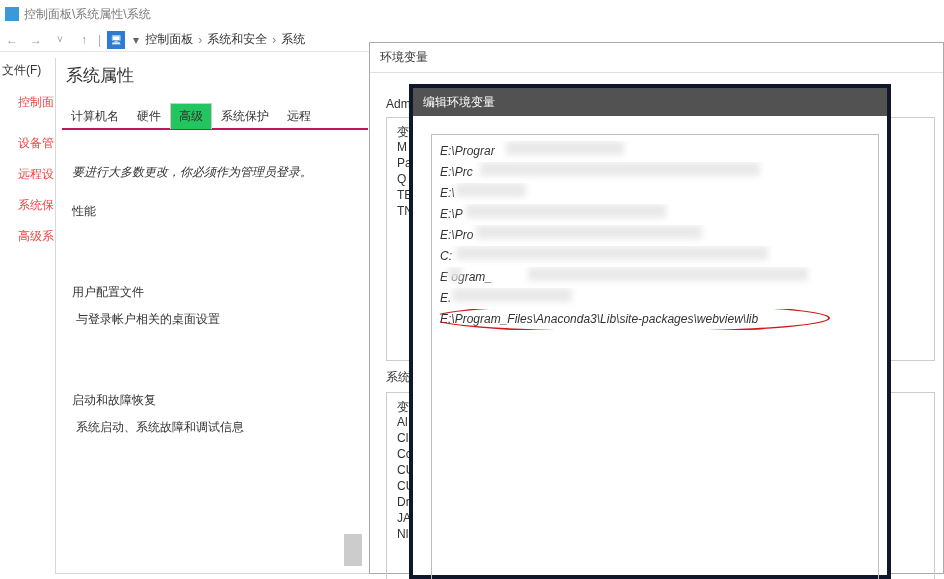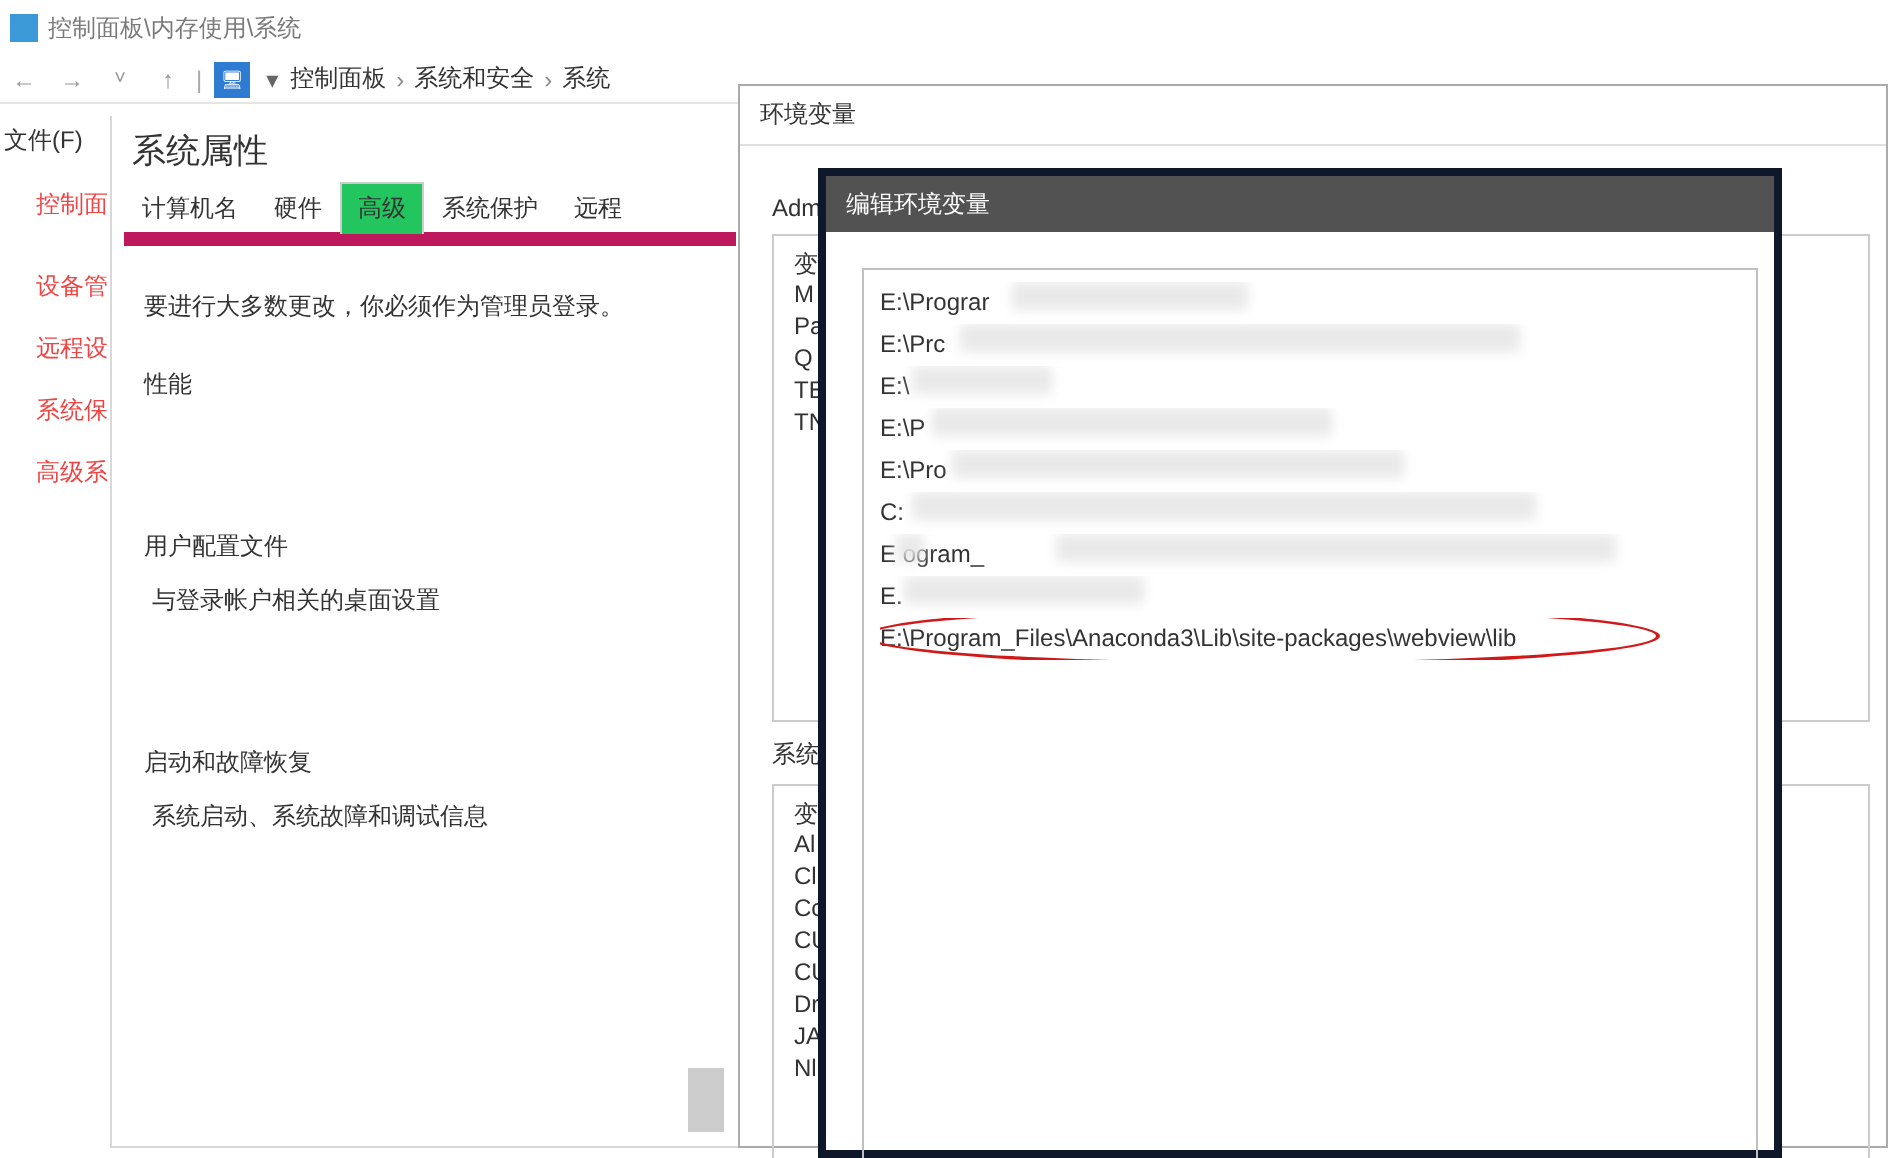--- a/index.html
+++ b/index.html
@@ -17,21 +17,21 @@
     .addr-seg { color: #333; padding: 0 2px; }
     .addr-chev { color: #888; margin: 0 3px; }
     
     .menu-bar { position: absolute; top: 62px; left: 2px; font-size: 12px; color: #333; }
     
     .left-col { position: absolute; top: 94px; left: 18px; width: 50px; }
     .left-item { color: #ef4444; font-size: 12px; margin-bottom: 14px; white-space: nowrap; overflow: hidden; }
     
     .props-dialog { position: absolute; top: 58px; left: 55px; width: 320px; height: 516px; background: #fff; border: 1px solid #d8d8d8; border-top: none; }
     .props-title { height: 28px; padding: 6px 10px; color: #333; font-size: 17px; }
-    .props-tabs { display: flex; border-bottom: 7px solid #be185d; margin: 4px 6px; }
+    .props-tabs { display: flex; border-bottom: 2px solid #be185d; margin: 16px 6px; }
     .props-tab { padding: 4px 8px; font-size: 12px; color: #333; border: 1px solid transparent; border-bottom: none; position: relative; top: 1px; }
     .props-tab.active { border-color: #ccc; background: #22c55e; }
     .props-body { padding: 18px 16px 0 16px; font-size: 12px; color: #333; }
     .props-sect { margin-bottom: 64px; }
     .props-sect-title { margin-bottom: 10px; }
     .props-sect-sub { color: #333; padding-left: 4px; }
     
     .env-dialog { position: absolute; top: 42px; left: 369px; width: 575px; height: 532px; background: #fff; border: 1px solid #aaa; }
     .env-title-bar { height: 30px; background: #fff; border-bottom: 1px solid #e0e0e0; padding: 6px 10px; font-size: 12px; color: #333; }
     .env-body { padding: 16px 8px 0 16px; }
@@ -40,33 +40,33 @@
     .env-box .row { height: 16px; white-space: nowrap; overflow: hidden; }
     .env-h1 { height: 244px; }
     .env-h2 { height: 194px; }
     
     .scroll-thumb { position: absolute; left: 344px; top: 534px; width: 18px; height: 32px; background: #ccc; }
     
     .edit-dialog { position: absolute; top: 84px; left: 409px; width: 482px; height: 495px; background: #fff; border: 4px solid #0f172a; z-index: 10; }
     .edit-title-bar { height: 28px; background: #525252; color: #fff; padding: 5px 10px; font-size: 12px; display: flex; align-items: center; }
     .edit-body { padding: 18px 8px 0 18px; }
     .edit-list { border: 1px solid #bfbfbf; height: 450px; padding: 6px 8px; font-size: 12px; color: #333; position: relative; }
-    .edit-list .row { height: 21px; line-height: 21px; white-space: nowrap; overflow: hidden; position: relative; }
+    .edit-list .row { height: 21px; line-height: 21px; white-space: nowrap; overflow: hidden; position: relative; font-style: italic; }
     
     .blur { position: absolute; background: #e6e6e6; height: 14px; border-radius: 1px; filter: blur(3px); opacity: 0.88; }
     
     .highlight-line { position: relative; }
     .red-circle { position: absolute; left: -8px; top: -6px; width: 398px; height: 30px; border: 2.5px solid #d21919; border-radius: 50%/50%; pointer-events: none; }
   </style>
 </head>
 <body>
 
 <div class="window-title">
   <span class="window-icon"></span>
-  <span class="window-title-text">控制面板\内存使用\系统</span>
+  <span class="window-title-text">控制面板\系统属性\系统</span>
 </div>
 
 <div class="addr-bar">
   <div class="nav-arrow">←</div>
   <div class="nav-arrow">→</div>
   <div class="nav-arrow" style="font-size:10px">˅</div>
   <div class="nav-arrow">↑</div>
   <div class="addr-sep">|</div>
   <span class="addr-icon">🖥</span>
   <span class="addr-dd">▾</span>
@@ -90,21 +90,21 @@
 <div class="props-dialog">
   <div class="props-title">系统属性</div>
   <div class="props-tabs">
     <div class="props-tab">计算机名</div>
     <div class="props-tab">硬件</div>
     <div class="props-tab active">高级</div>
     <div class="props-tab">系统保护</div>
     <div class="props-tab">远程</div>
   </div>
   <div class="props-body">
-    <div style="margin-bottom:22px;">要进行大多数更改，你必须作为管理员登录。</div>
+    <div style="margin-bottom:22px;font-style:italic;">要进行大多数更改，你必须作为管理员登录。</div>
     <div class="props-sect">
       <div class="props-sect-title">性能</div>
     </div>
     <div class="props-sect">
       <div class="props-sect-title">用户配置文件</div>
       <div class="props-sect-sub">与登录帐户相关的桌面设置</div>
     </div>
     <div class="props-sect">
       <div class="props-sect-title">启动和故障恢复</div>
       <div class="props-sect-sub">系统启动、系统故障和调试信息</div>

